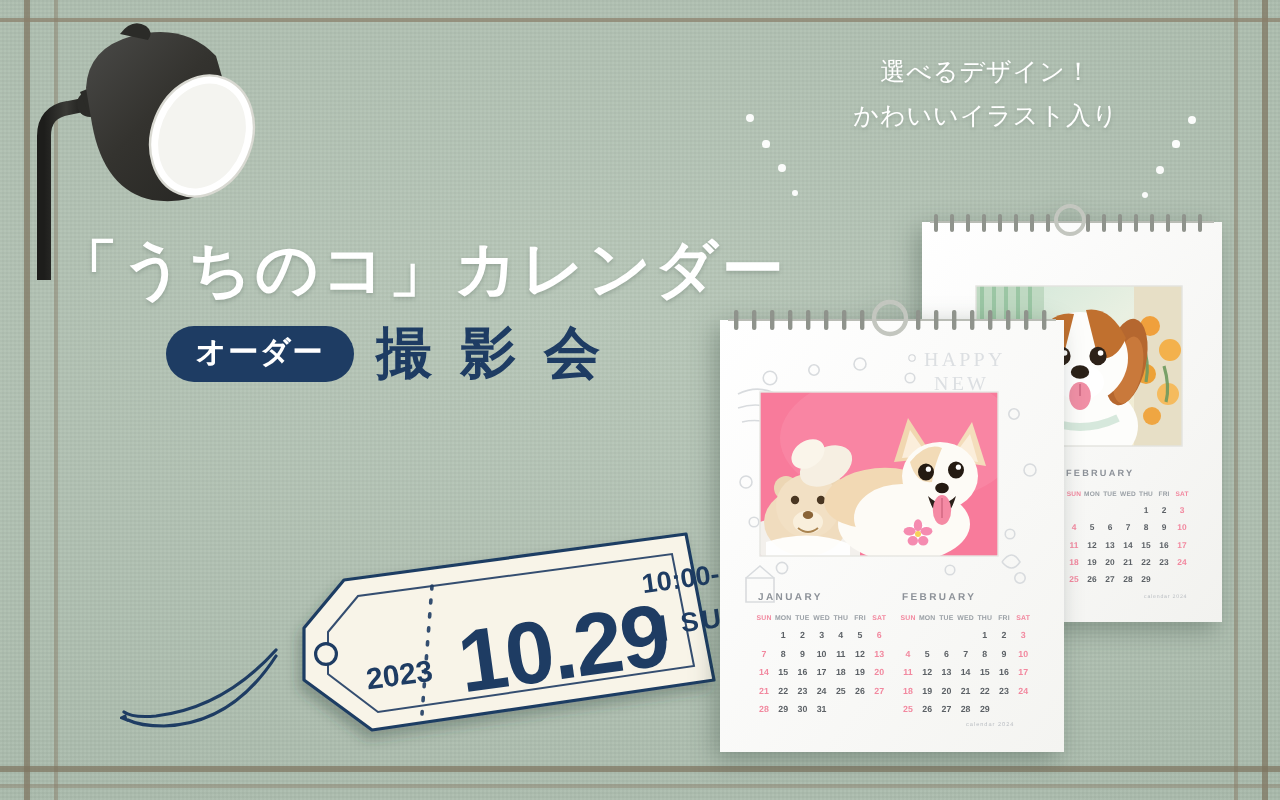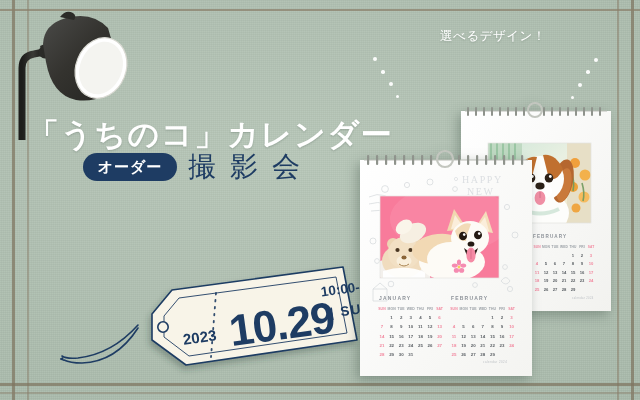--- a/index.html
+++ b/index.html
@@ -51,31 +51,31 @@
     padding-left:.30em;
   }
   .maintitle {
     margin-top:15px;
     font-size:31px; font-weight:bold; letter-spacing:.055em;
     color:#ffffff; text-align:center; line-height:1;
     white-space:nowrap;
     text-shadow:0 1px 2px rgba(40,60,50,.22);
   }
   .subline {
-    margin-top:3px;
+    margin-top:13px;
     display:flex; align-items:center; justify-content:center; gap:11px;
   }
   .order-badge {
     display:inline-block;
     background:#1e3c63; color:#fff;
     font-size:15px; font-weight:bold; letter-spacing:.06em;
     padding:6px 15px 7px; border-radius:999px; line-height:1;
   }
   .shoot {
-    font-size:28px; font-weight:normal; letter-spacing:.11em;
+    font-size:28px; font-weight:bold; letter-spacing:.11em;
     color:#1e3c63; line-height:1;
   }
 
   
   .catchcopy {
     position:absolute; left:398px; top:26px; width:190px;
     text-align:center; color:#ffffff;
     font-size:12.5px; line-height:1.75; letter-spacing:.04em;
     text-shadow:0 1px 2px rgba(40,60,50,.2);
   }
@@ -136,20 +136,21 @@
 
       <ellipse cx="101" cy="68" rx="25" ry="31" transform="rotate(22 101 68)" fill="#ffffff"></ellipse>
       <ellipse cx="101" cy="68" rx="21" ry="27" transform="rotate(22 101 68)" fill="#f4f4f0"></ellipse>
 
       <ellipse cx="101" cy="68" rx="25" ry="31" transform="rotate(22 101 68)" fill="none" stroke="#d9d9d2" stroke-width="1.2"></ellipse>
     </svg>
   </div>
 
   <div class="catchcopy">
     <div>選べるデザイン！</div>
+    <div>かわいいイラスト入り</div>
   </div>
 
   <div class="dot" style="left:373px;top:57px;width:4px;height:4px;"></div>
   <div class="dot" style="left:381px;top:70px;width:3.5px;height:3.5px;"></div>
   <div class="dot" style="left:389px;top:82px;width:4px;height:4px;"></div>
   <div class="dot" style="left:396px;top:95px;width:3px;height:3px;"></div>
 
   <div class="dot" style="left:594px;top:58px;width:4px;height:4px;"></div>
   <div class="dot" style="left:586px;top:70px;width:3.5px;height:3.5px;"></div>
   <div class="dot" style="left:578px;top:83px;width:4px;height:4px;"></div>

